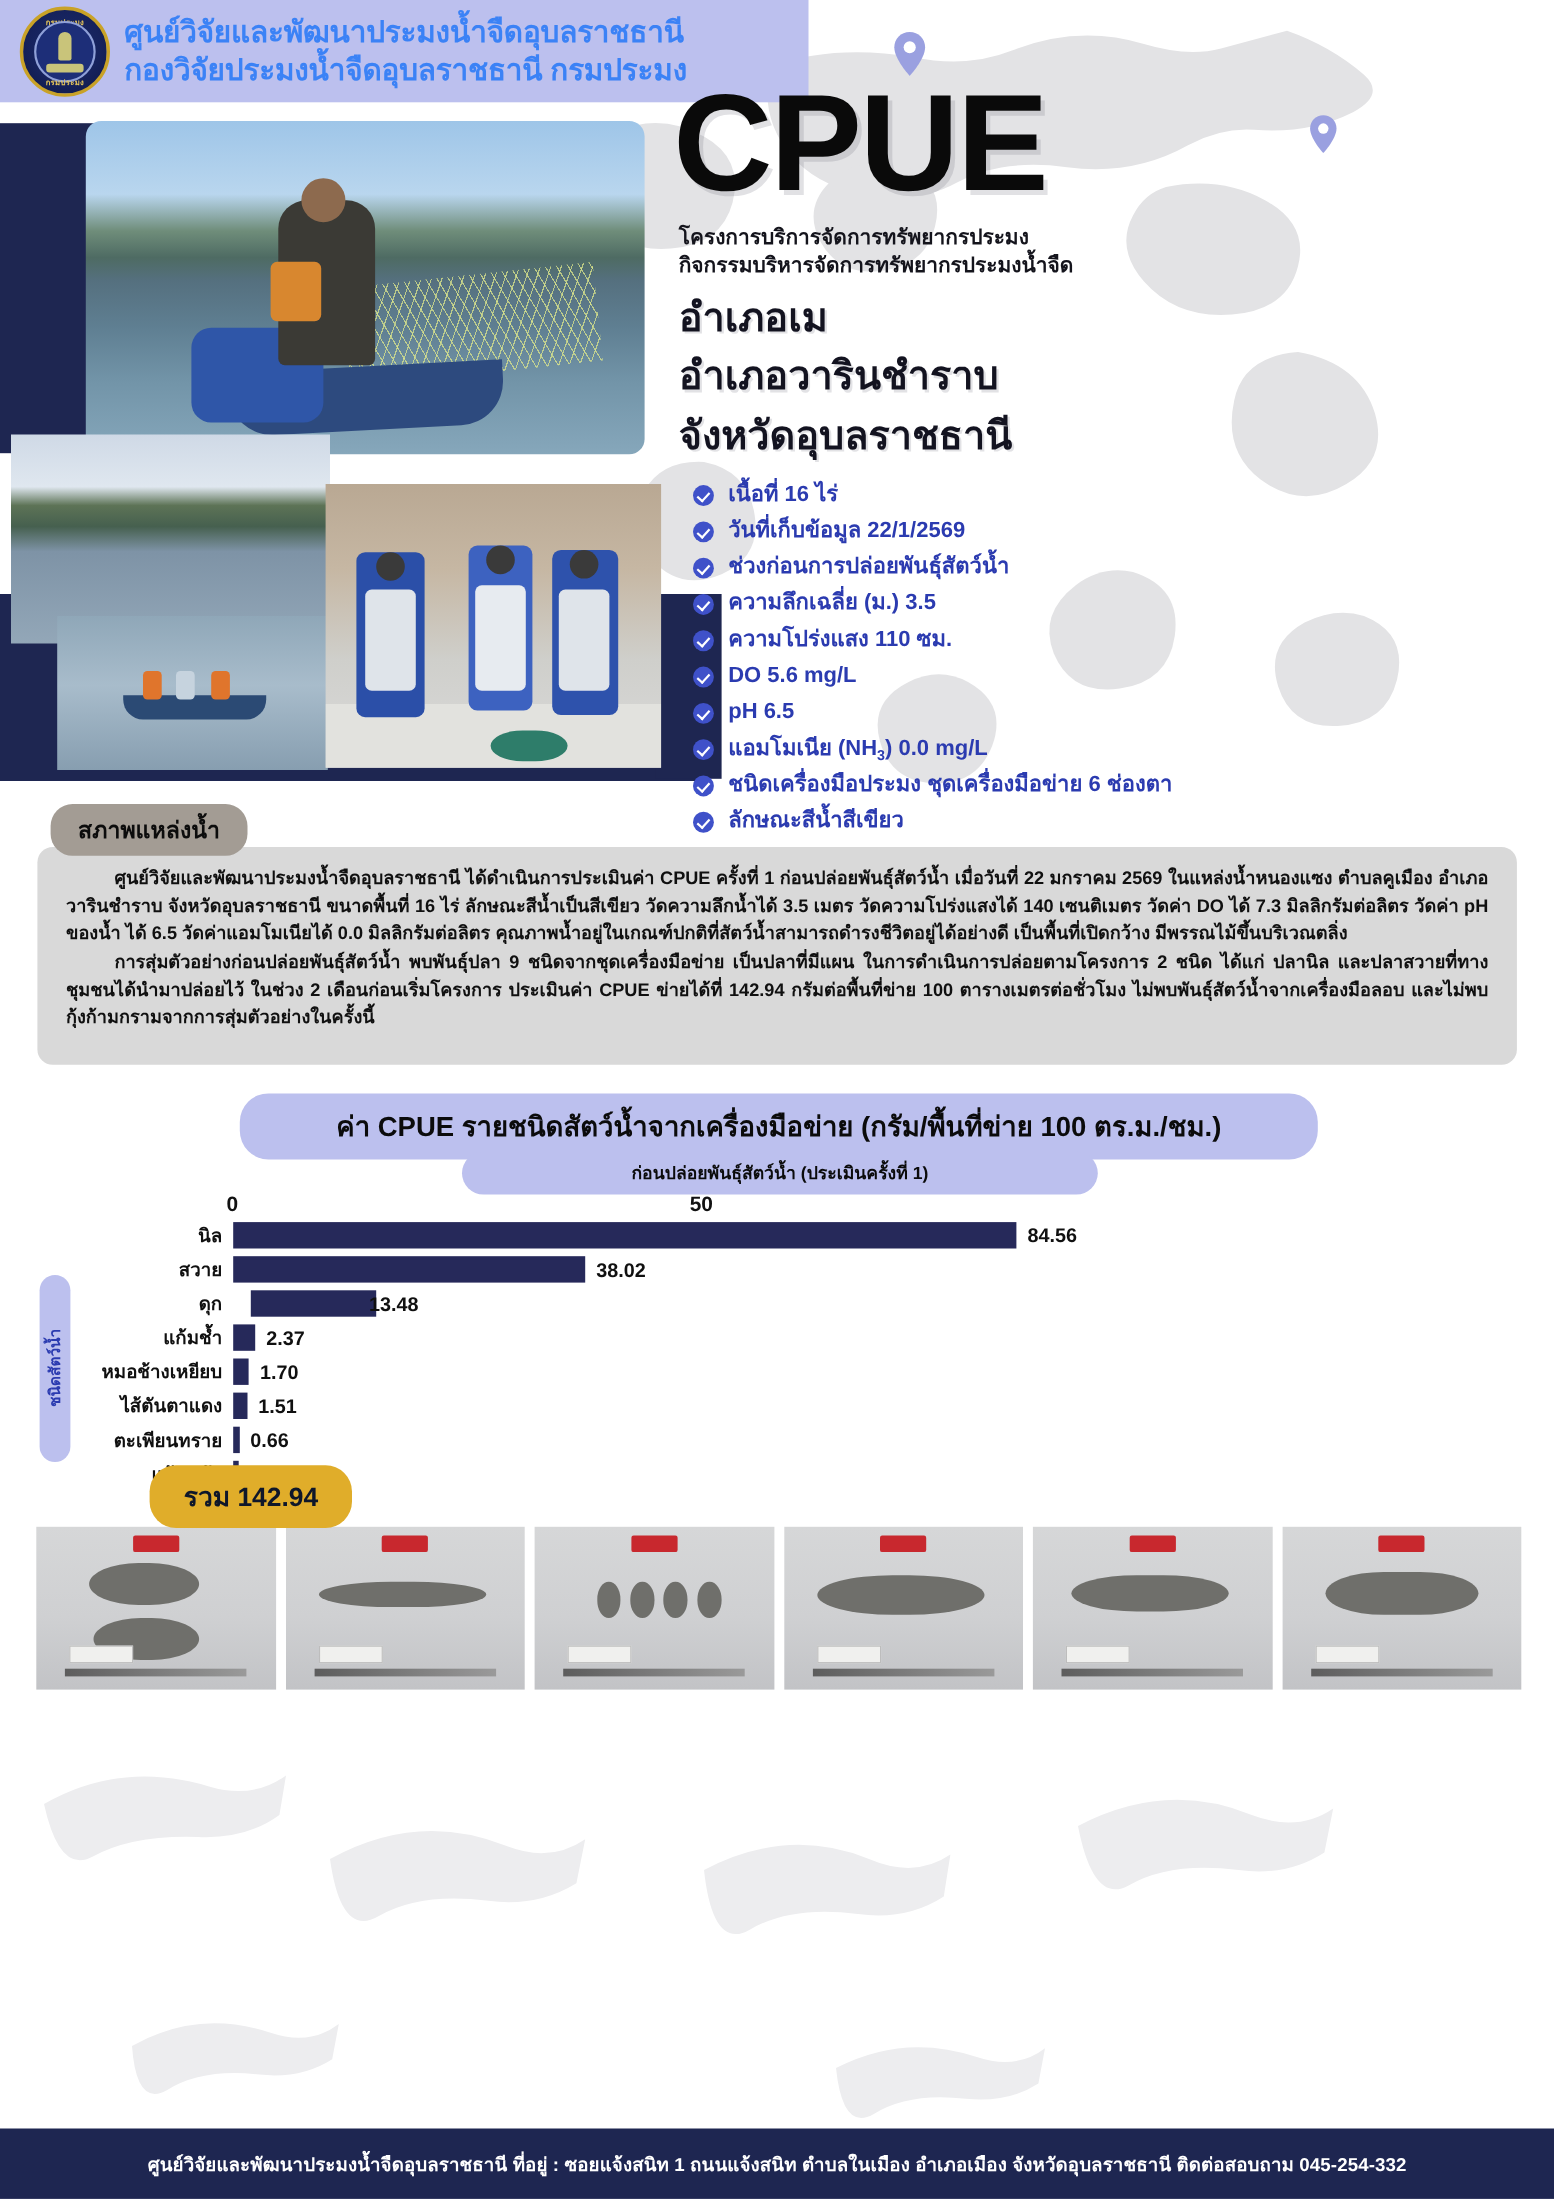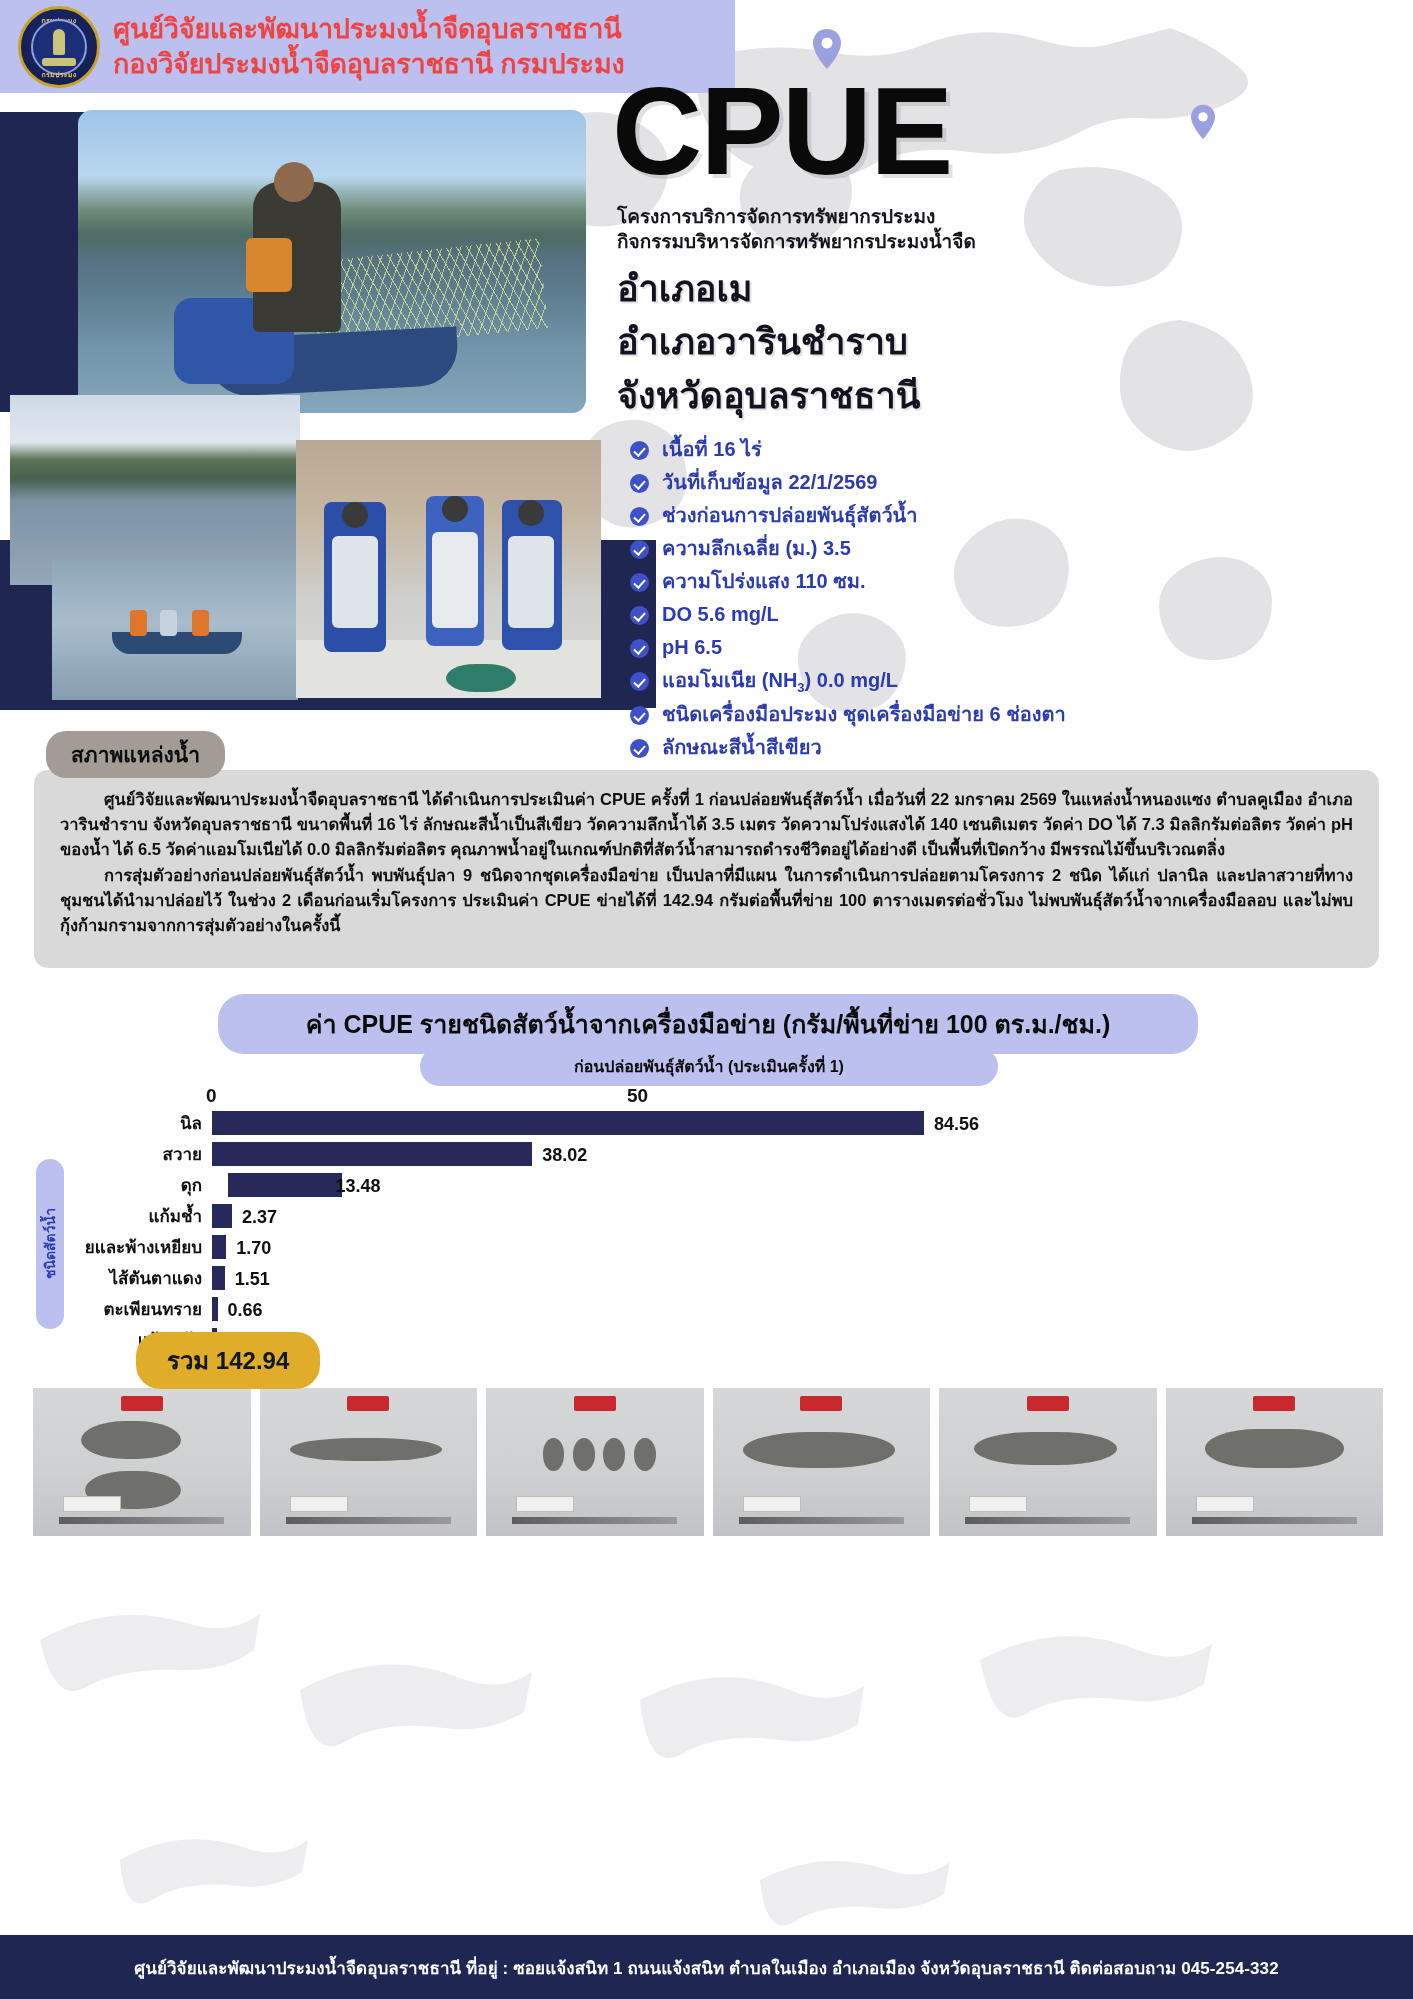--- a/index.html
+++ b/index.html
@@ -65,21 +65,21 @@
     position: absolute; left: 0; width: 100%;
     text-align: center; color: #e8c75a;
     font-size: 7px; font-weight: bold; letter-spacing: .3px;
   }
   .logo-text-top { top: 6px; }
   .logo-text-bot { bottom: 5px; }
 
   .header-title {
     position: absolute; left: 113px; top: 12px;
     width: 610px;
-    color: #ef4444;
+    color: #3b82f6;
     font-size: 27px; font-weight: bold; line-height: 1.28;
     z-index: 8;
     letter-spacing: -0.2px;
   }
 
   
   .cpue-title {
     position: absolute; left: 612px; top: 68px;
     font-size: 125px; font-weight: bold;
     color: #0a0a0a;
@@ -542,21 +542,21 @@
           </div>
         </div>
         <div class="bar-row">
           <div class="bar-label">แก้มช้ำ</div>
           <div class="bar-track" style="width: 842px;">
             <div class="bar-fill" style="width: 19.9554px; background: rgb(38, 41, 90);"></div>
             <div class="bar-value" style="left: 29.9554px;">2.37</div>
           </div>
         </div>
         <div class="bar-row">
-          <div class="bar-label">ยและพ้างเหยียบ</div>
+          <div class="bar-label">หมอช้างเหยียบ</div>
           <div class="bar-track" style="width: 842px;">
             <div class="bar-fill" style="width: 14.314px; background: rgb(38, 41, 90);"></div>
             <div class="bar-value" style="left: 24.314px;">1.70</div>
           </div>
         </div>
         <div class="bar-row">
           <div class="bar-label">ไส้ตันตาแดง</div>
           <div class="bar-track" style="width: 842px;">
             <div class="bar-fill" style="width: 12.7142px; background: rgb(38, 41, 90);"></div>
             <div class="bar-value" style="left: 22.7142px;">1.51</div>

